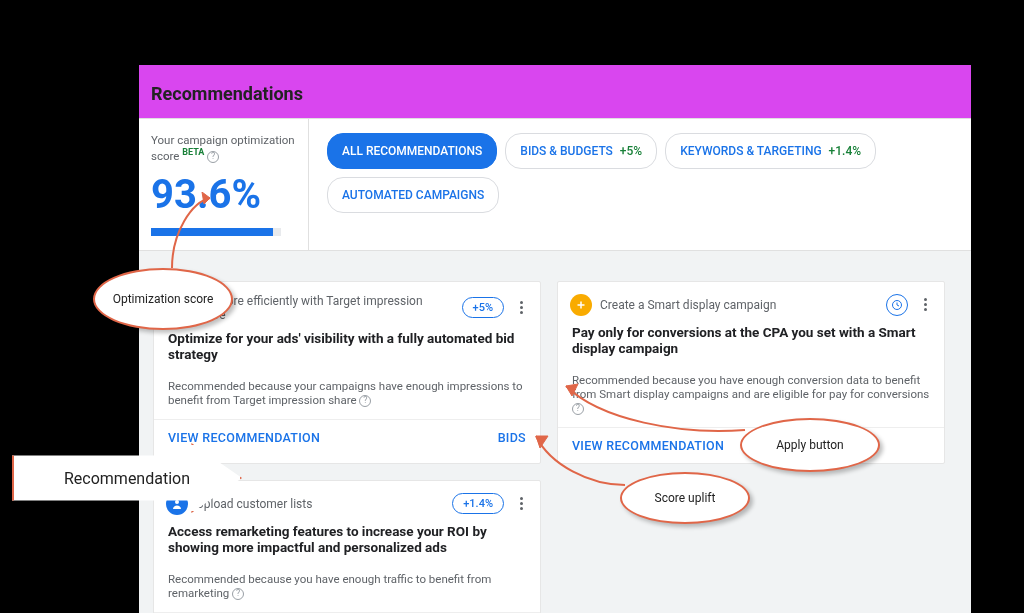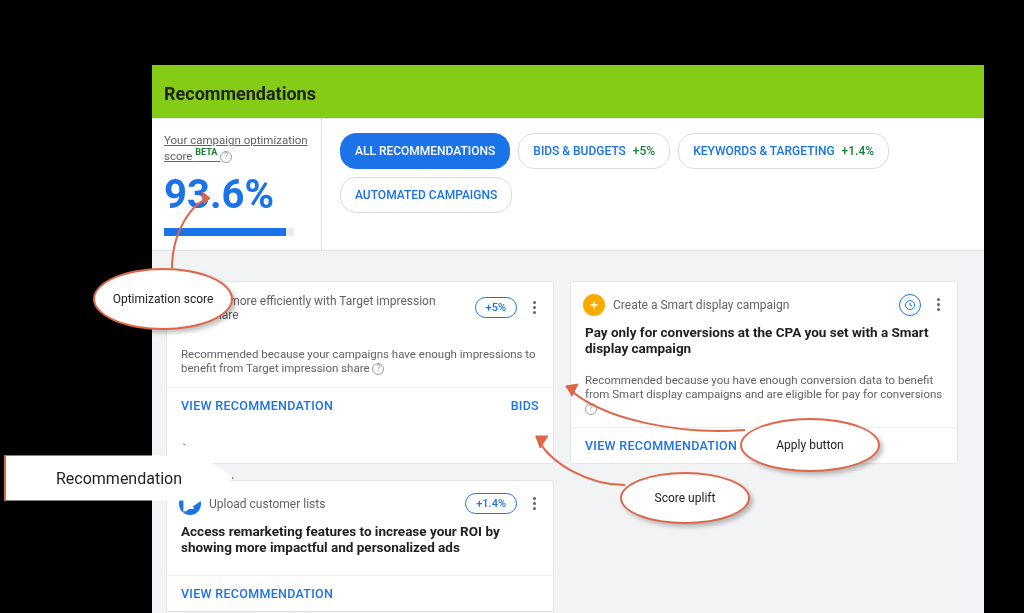--- a/index.html
+++ b/index.html
@@ -6,41 +6,41 @@
   body {
     background: #000;
     font-family: Roboto, Arial, sans-serif;
     width: 1024px;
     height: 613px;
     position: relative;
     overflow: hidden;
   }
   .panel {
     position: absolute;
-    left: 152px; top: 65px;
+    left: 139px; top: 65px;
     width: 832px; height: 521px;
-    background: #84cc16;
+    background: #d946ef;
   }
   .panel-title {
     font-size: 18px; font-weight: 700; color: #222;
     padding: 18px 0 14px 12px;
   }
   .top-row {
     display: flex;
     border-top: 1px solid #e0e0e0;
     border-bottom: 1px solid #e0e0e0;
     background: #fff;
   }
   .score-box {
     width: 170px;
     padding: 14px 12px 14px 12px;
     border-right: 1px solid #e0e0e0;
   }
   .score-label {
-    font-size: 11.5px; color: #5f6368; text-decoration: underline;
+    font-size: 11.5px; color: #5f6368;
   }
   .beta {
     color: #188038; font-size: 9px; font-weight: 700; vertical-align: super;
   }
   .help-icon {
     display: inline-flex; align-items: center; justify-content: center;
     width: 12px; height: 12px; border: 1px solid #9aa0a6; border-radius: 50%;
     color: #9aa0a6; font-size: 9px; line-height: 1; vertical-align: middle;
   }
   .score-value {
@@ -130,21 +130,21 @@
     pointer-events: none;
     white-space: nowrap;
     box-shadow: 3px 3px 4px rgba(0,0,0,.25);
   }
   .arrow-line {
     position: absolute; stroke: #e06648; fill: #e06648;
     pointer-events: none;
   }
   .big-arrow {
     position: absolute;
-    left: 4px; top: 443px; width: 230px; height: 70px;
+    left: 12px; top: 443px; width: 230px; height: 70px;
     background: #fff; border: 2px solid #e06648;
     box-shadow: 3px 3px 4px rgba(0,0,0,.25);
     display:flex; align-items:center; justify-content:center;
     font-size: 16px; color:#222;
     pointer-events:none;
     clip-path: polygon(0 18%, 78% 18%, 78% 0, 100% 50%, 78% 100%, 78% 82%, 0 82%);
   }
 </style>
 </head>
 <body>
@@ -196,20 +196,21 @@
         </div>
         <div class="card-subtitle">Bid more efficiently with Target impression share</div>
         <div class="pill">+5%</div>
         <div class="menu-dots">
             <span></span>
             <span></span>
             <span></span>
           </div>
       </div>
       <div class="card-body">
+        <div class="card-title">Optimize for your ads' visibility with a fully automated bid strategy</div>
         <div class="card-reason">
           <span>Recommended because your campaigns have enough impressions to benefit from Target impression share</span>
           <span class="help-icon">?</span>
         </div>
       </div>
       <div class="card-foot">
         <span class="link-btn">VIEW RECOMMENDATION</span>
         <span class="link-btn">BIDS</span>
       </div>
     </div>
@@ -258,20 +259,24 @@
         <div class="card-subtitle">Upload customer lists</div>
         <div class="pill">+1.4%</div>
         <div class="menu-dots">
             <span></span>
             <span></span>
             <span></span>
           </div>
       </div>
       <div class="card-body">
         <div class="card-title">Access remarketing features to increase your ROI by showing more impactful and personalized ads</div>
+        <div class="card-reason">
+          <span>Recommended because you have enough traffic to benefit from remarketing</span>
+          <span class="help-icon">?</span>
+        </div>
       </div>
       <div class="card-foot">
         <span class="link-btn">VIEW RECOMMENDATION</span>
       </div>
     </div>
 
   </div>
 </div>
 
 <div class="callout" style="left:93px; top:268px; width:140px; height:62px;">

